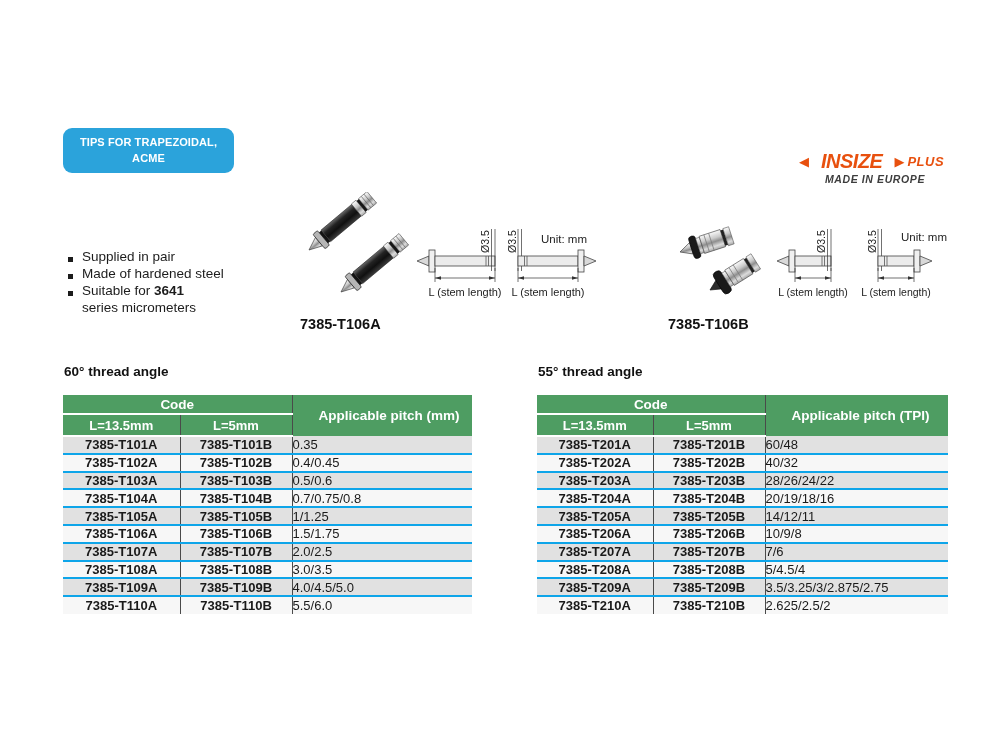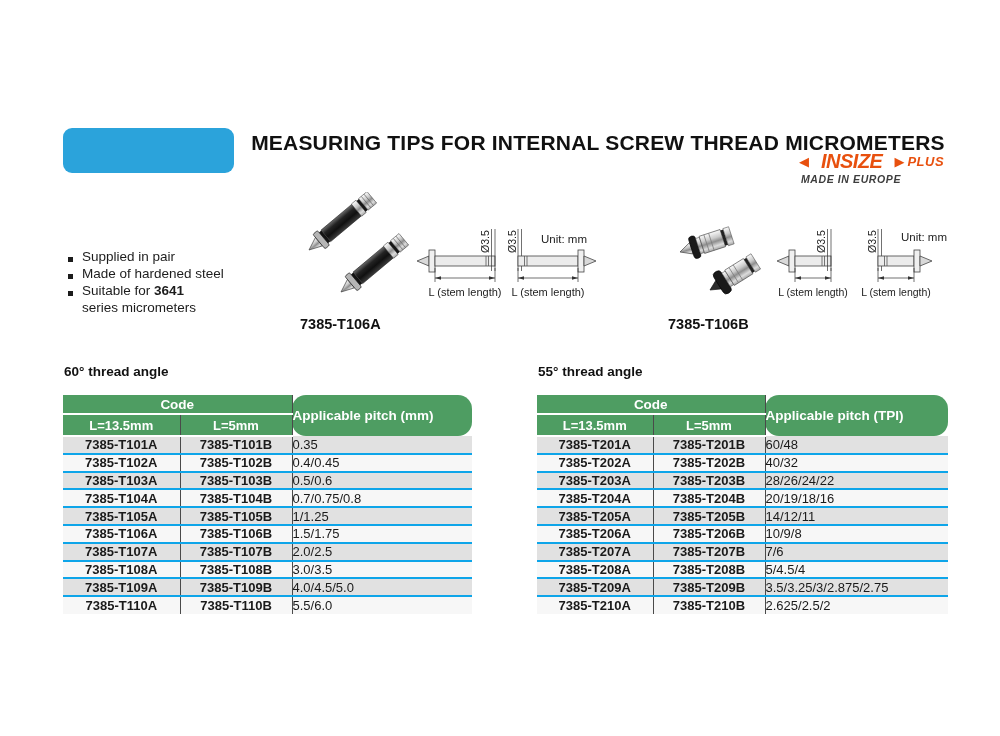--- a/index.html
+++ b/index.html
@@ -19,21 +19,21 @@
 
   
   .brand { position:absolute; left:799px; top:151px; width:140px; }
   .brand-top { display:flex; align-items:center; justify-content:flex-start; }
   .brand .arr { color:#e8500e; font-size:13px; line-height:1; }
   .brand .insize { color:#e8500e; font-size:20px; font-weight:900; font-style:italic;
     letter-spacing:-.5px; line-height:1; margin:0 12px; }
   .brand .plus { color:#e8500e; font-size:13px; font-weight:900; font-style:italic;
     margin-left:3px; letter-spacing:.5px; }
   .brand-origin { color:#3d3d3d; font-size:10.5px; font-weight:900; font-style:italic;
-    letter-spacing:.6px; margin-top:2px; padding-left:2px; }
+    letter-spacing:.6px; margin-top:2px; padding-left:2px;margin-left:24px; }
 
   
   .features { position:absolute; left:68px; top:248px; font-size:13.5px; color:#1c1c1c; }
   .feat-row { display:flex; align-items:center; line-height:17px; }
   .sq { width:5px; height:5px; background:#1c1c1c; margin:6px 9px 0 0; flex:none; }
   .feat-cont { padding-left:14px; line-height:17px; }
 
   
   .photo { position:absolute; }
   .prod-label { position:absolute; font-size:14.5px; font-weight:bold; color:#111; }
@@ -43,38 +43,38 @@
   .diagram text { font-family:"Liberation Sans","DejaVu Sans",sans-serif; fill:#222; }
 
   
   .tsection { position:absolute; top:364px; }
   .tsection.left { left:63px; width:409px; }
   .tsection.right { left:537px; width:411px; }
   .thead-label { font-size:13.5px; font-weight:bold; color:#111; margin:0 0 16px 1px; }
   table.spec { border-collapse:collapse; table-layout:fixed; width:100%; }
   table.spec th { background:#4e9d62; color:#fff; font-weight:bold; }
   th.code-h { font-size:13.5px; height:19px; border-bottom:2px solid #fff; border-right:1px solid #4a4a4a; text-align:center; }
-  th.pitch-h { font-size:13.5px; text-align:left; padding-left:0;border-radius:14px; }
+  th.pitch-h { font-size:13.5px; text-align:left; padding-left:26px; }
   th.sub { font-size:13px; height:22px; text-align:center; border-bottom:2px solid #fff; border-right:1px solid #4a4a4a; }
   table.spec td { height:17.8px; font-size:13px; color:#1a1a1a; border-bottom:2px solid #0ea5e9; }
   td.ca, td.cb { font-weight:bold; text-align:center; border-right:1px solid #4a4a4a; }
   td.cp { padding-left:0; }
   table.spec tbody tr:nth-child(odd) td { background:#e1e1e1; }
   table.spec tbody tr:nth-child(even) td { background:#f7f7f7; }
   table.spec tbody tr:last-child td { border-bottom:none; }
 </style>
 </head>
 <body>
 
 <div class="page">
 
   <div class="badge">
-  </div>
-
-  <div class="title">MEASURING TIPS FOR INTERNAL SCREW THREAD MICROMETERS</div>
+    <span>TIPS FOR TRAPEZOIDAL, ACME</span>
+  </div>
+
 
   <div class="brand">
     <div class="brand-top">
       <span class="arr">◀</span>
       <span class="insize">INSIZE</span>
       <span class="arr">▶</span>
       <span class="plus">PLUS</span>
     </div>
     <div class="brand-origin">MADE IN EUROPE</div>
   </div>

